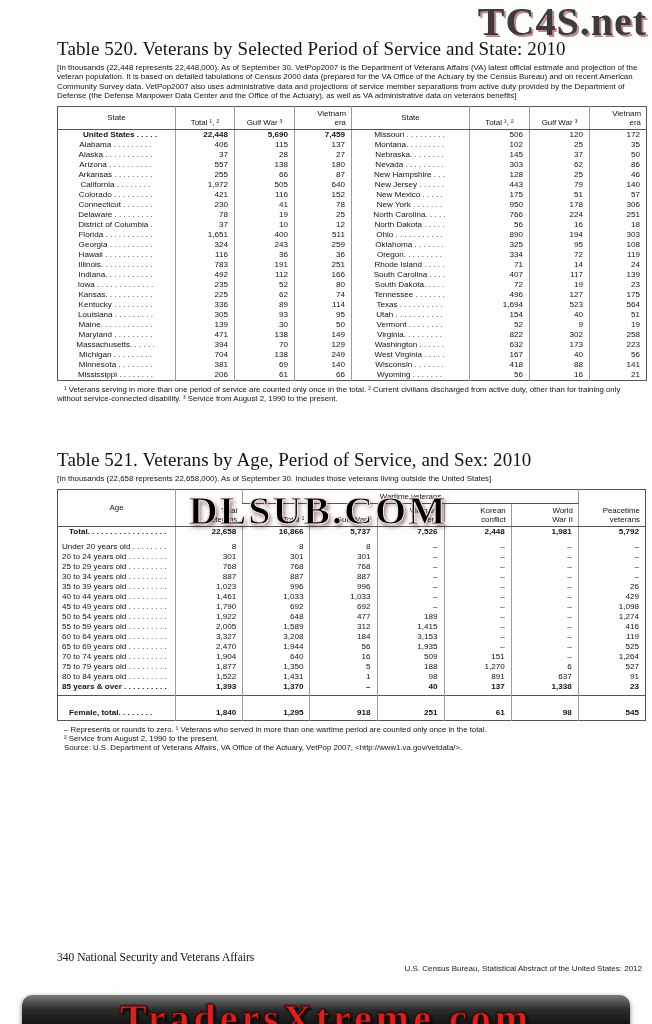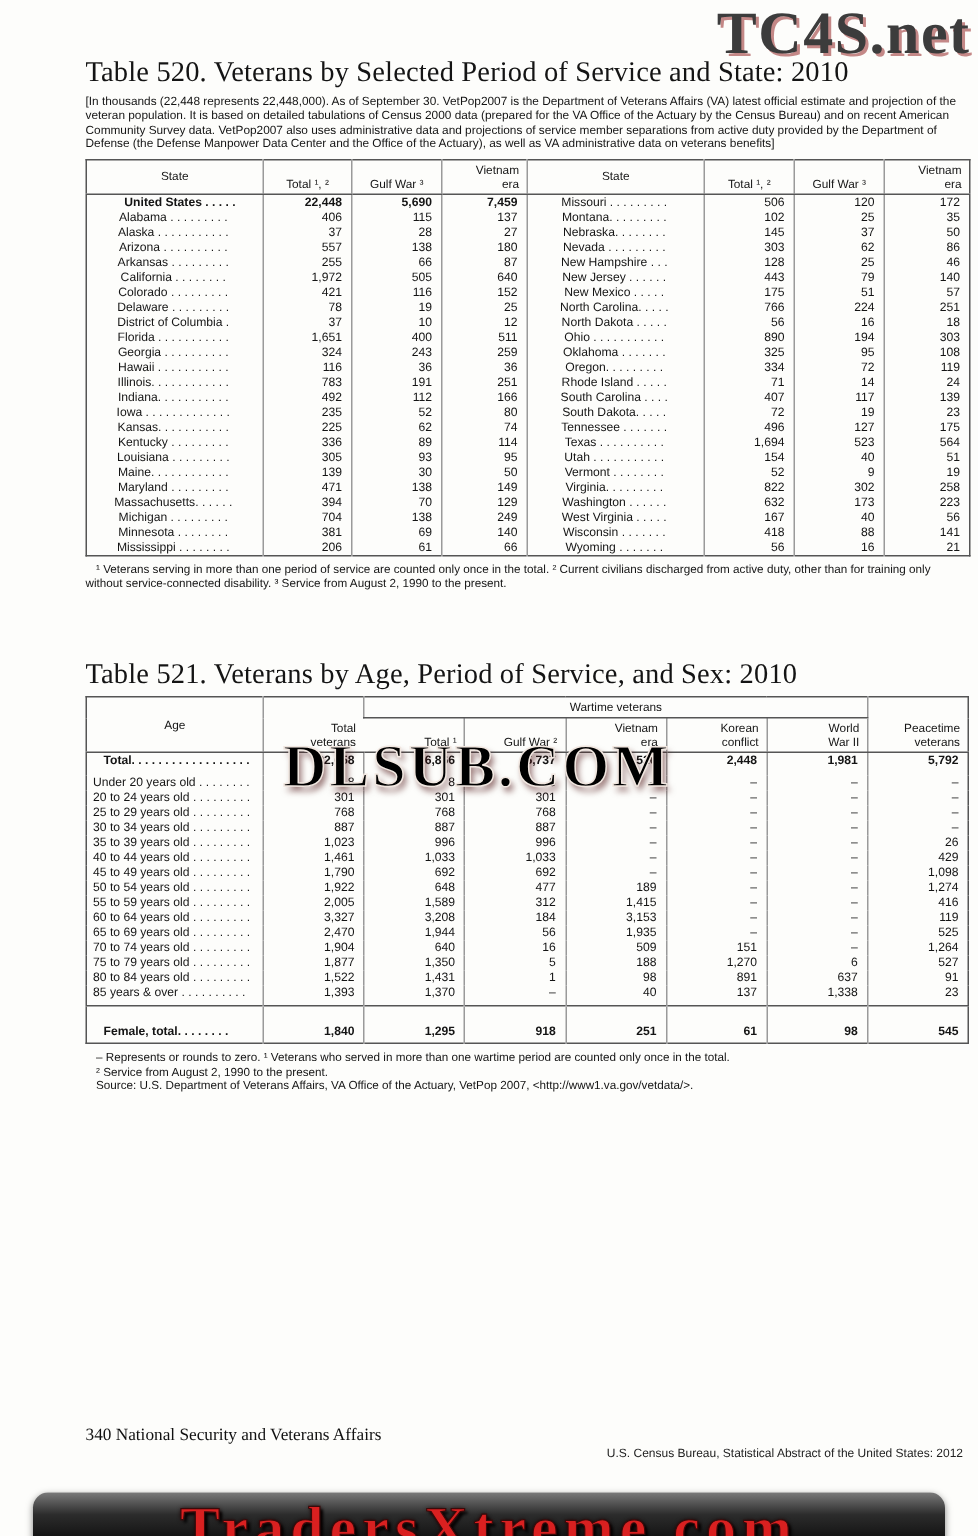--- a/index.html
+++ b/index.html
@@ -41,21 +41,21 @@
     text-align: right;
   }
   #t520 td:nth-child(1), #t520 td:nth-child(5) { text-align: center; }
   #t521 td:first-child { text-align: left; }
 
   
   #t520 tbody tr:first-child td:nth-child(-n+4) { font-weight: bold; }
   #t520 tbody tr:first-child td:first-child { padding-left: 13px; }
   #t521 tbody tr:first-child td { font-weight: bold; padding-bottom: 5px; }
   #t521 tbody tr:first-child td:first-child { padding-left: 11px; }
-  #t521 tbody tr:nth-last-child(2) td { padding-bottom: 3px; }
+  #t521 tbody tr:nth-last-child(2) td { padding-bottom: 3px; font-weight: bold; }
   #t521 tbody tr:last-child td {
     font-weight: bold; border-top: 1px solid #555;
     padding-top: 12px; padding-bottom: 2px;
   }
   #t521 tbody tr:last-child td:first-child { padding-left: 11px; }
 
   .footnote { font-size: 7.8px; line-height: 9.3px; text-indent: 7px; }
   .footnote.first { margin-top: 4px; }
   .t521-block { margin-top: 46px; }
 
@@ -194,20 +194,30 @@
           <td>Colorado . . . . . . . . .</td>
           <td>421</td>
           <td>116</td>
           <td>152</td>
           <td>New Mexico . . . . .</td>
           <td>175</td>
           <td>51</td>
           <td>57</td>
         </tr>
         <tr>
+          <td>Connecticut . . . . . . .</td>
+          <td>230</td>
+          <td>41</td>
+          <td>78</td>
+          <td>New York . . . . . . .</td>
+          <td>950</td>
+          <td>178</td>
+          <td>306</td>
+        </tr>
+        <tr>
           <td>Delaware . . . . . . . . .</td>
           <td>78</td>
           <td>19</td>
           <td>25</td>
           <td>North Carolina. . . . .</td>
           <td>766</td>
           <td>224</td>
           <td>251</td>
         </tr>
         <tr>
@@ -370,20 +380,21 @@
           <td>16</td>
           <td>21</td>
         </tr>
       </tbody>
   </table>
 
   <p class="footnote first">¹ Veterans serving in more than one period of service are counted only once in the total. ² Current civilians discharged from active duty, other than for training only without service-connected disability. ³ Service from August 2, 1990 to the present.</p>
 
   <div class="t521-block">
     <h1 class="tbl-title">Table 521. Veterans by Age, Period of Service, and Sex: 2010</h1>
+    <p class="intro">[In thousands (22,658 represents 22,658,000). As of September 30. Includes those veterans living outside the United States]</p>
 
     <table class="datatable" id="t521">
       <colgroup>
         <col style="width:118px">
           <col style="width:67px">
           <col style="width:67px">
           <col style="width:67px">
         <col style="width:67px">
           <col style="width:67px">
           <col style="width:67px">

